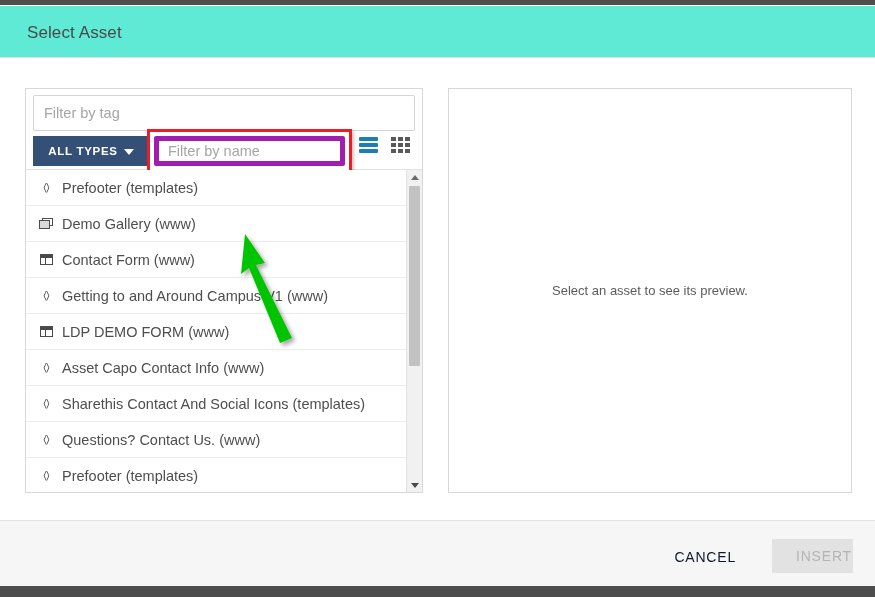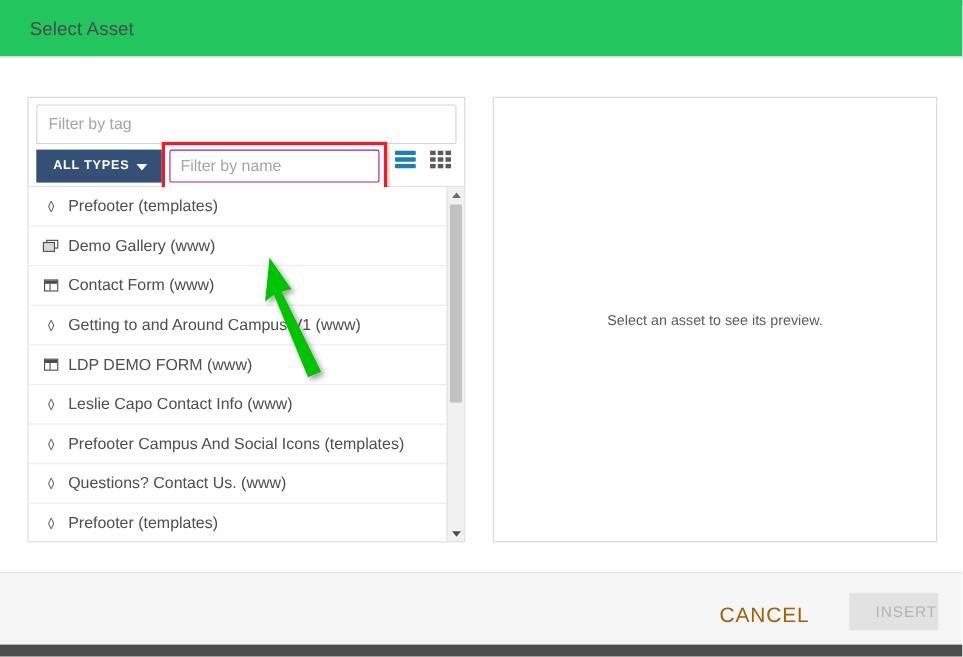--- a/index.html
+++ b/index.html
@@ -29,23 +29,23 @@
   }
   .chrome-bottom {
     position: absolute;
     left: 0; top: 586px;
     width: 875px; height: 11px;
     background: #4d4d4d;
   }
   
   .dlg-header {
     position: absolute;
-    left: 0; top: 0;
+    left: 0; top: 6px;
     width: 875px; height: 52px;
-    background: #22c55e;
+    background: #5eead4;
     border-bottom: 1px solid #e2e2e2;
     box-sizing: border-box;
   }
   .dlg-title {
     position: absolute;
     left: 27px; top: 17px;
     font-size: 17px;
     color: #4a4a4a;
     letter-spacing: 0.1px;
   }
@@ -118,21 +118,21 @@
     width: 205px; height: 44px;
     border: 3px solid #ee1c25;
     box-sizing: border-box;
     background: #fff;
     box-shadow: 2px 2px 3px rgba(0,0,0,0.22);
   }
   .name-input {
     position: absolute;
     left: 4px; top: 4px;
     width: 191px; height: 30px;
-    border: 1px solid #a21caf;
+    border: 5px solid #a21caf;
     border-radius: 2px;
     box-sizing: border-box;
     background: #fff;
     font-family: "Liberation Sans", sans-serif;
     font-size: 14.5px;
     color: #333;
     padding: 0 9px;
     outline: none;
   }
   .name-input::placeholder { color: #a5a5a5; opacity: 1; }
@@ -311,23 +311,23 @@
     background: #f6f6f6;
     border-top: 1px solid #e2e2e2;
     box-sizing: border-box;
   }
   .btn-cancel {
     position: absolute;
     right: 125px; top: 18px;
     background: transparent;
     border: none;
     font-family: "Liberation Sans", sans-serif;
-    font-size: 19px;
+    font-size: 14px;
     letter-spacing: 0.8px;
-    color: #a16207;
+    color: #0f172a;
     padding: 10px 14px;
     cursor: pointer;
   }
   .btn-insert {
     position: absolute;
     right: 22px; top: 18px;
     width: 81px; height: 34px;
     background: #e2e2e2;
     border: none;
     font-family: "Liberation Sans", sans-serif;
@@ -431,28 +431,28 @@
           <span class="asset-icon">
               <span class="ico-form"></span>
             </span>
           <span>LDP DEMO FORM (www)</span>
         </div>
 
         <div class="asset-row">
           <span class="asset-icon">
               <span class="ico-code">〈〉</span>
             </span>
-          <span>Leslie Capo Contact Info (www)</span>
+          <span>Asset Capo Contact Info (www)</span>
         </div>
 
         <div class="asset-row">
           <span class="asset-icon">
               <span class="ico-code">〈〉</span>
             </span>
-          <span>Prefooter Campus And Social Icons (templates)</span>
+          <span>Sharethis Contact And Social Icons (templates)</span>
         </div>
 
         <div class="asset-row">
           <span class="asset-icon">
               <span class="ico-code">〈〉</span>
             </span>
           <span>Questions? Contact Us. (www)</span>
         </div>
 
         <div class="asset-row">

